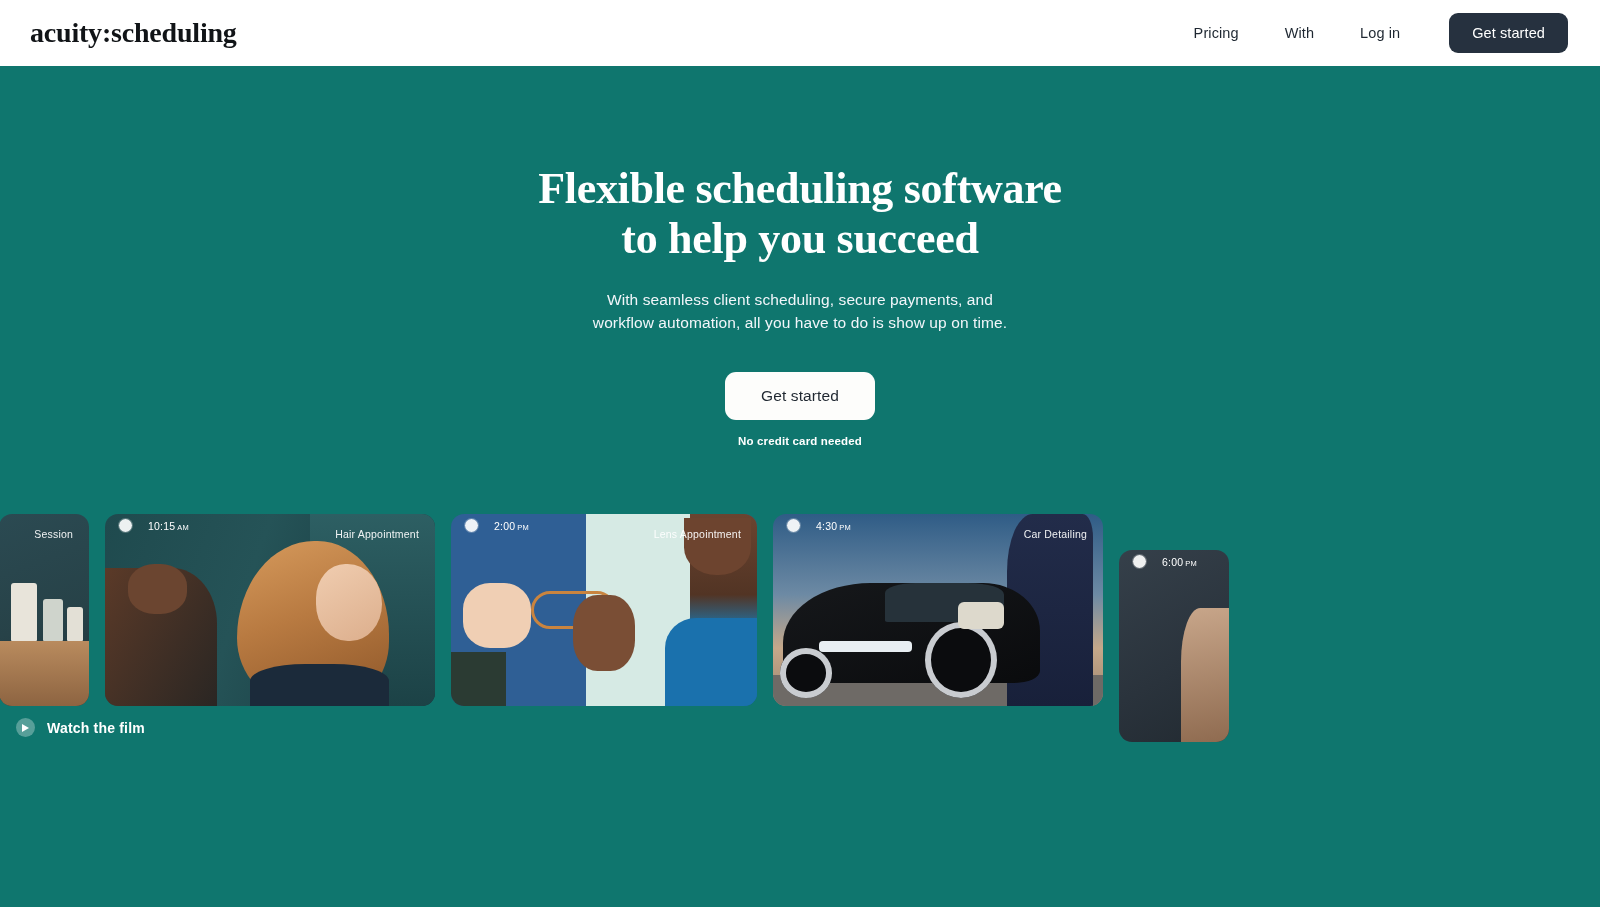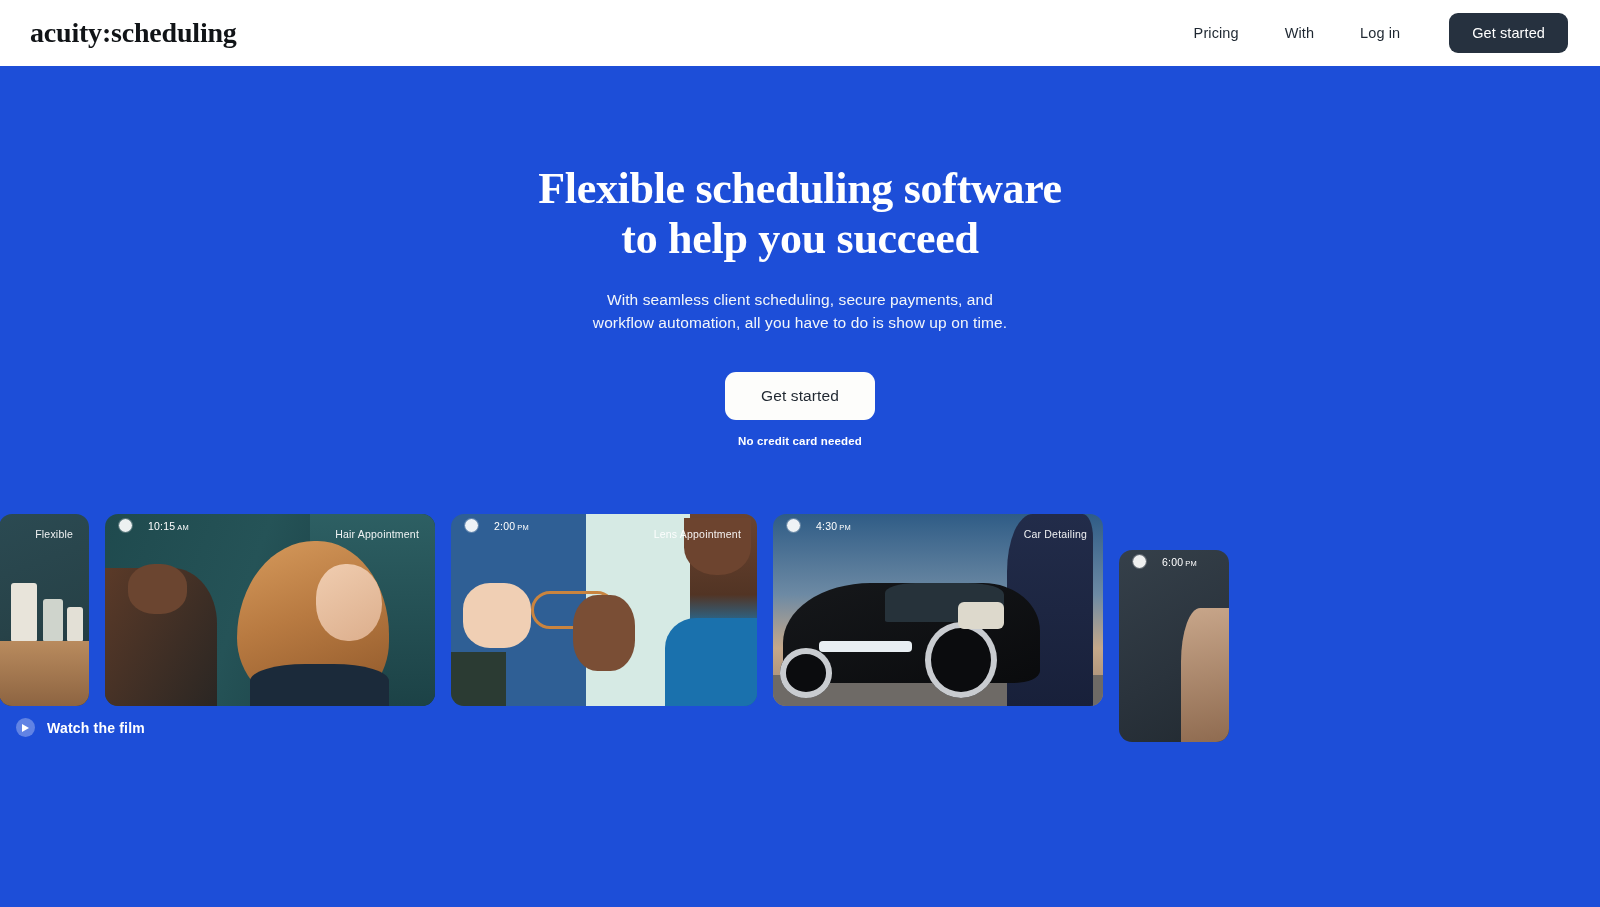--- a/index.html
+++ b/index.html
@@ -31,21 +31,21 @@
     background:#26313f; color:#fff;
     font-size:14.5px; letter-spacing:.1px;
     border:none; border-radius:9px;
     padding:12px 23px; cursor:pointer; white-space:nowrap;
   }
 
   
   .hero{
     position:relative;
     height:841px;
-    background:#1d4ed8;
+    background:#0f766e;
     overflow:hidden;
   }
   .hero-inner{ padding-top:98px; text-align:center; }
   .hero-title{
     font-family:"Liberation Serif", serif;
     font-size:44px; line-height:1.14; font-weight:700;
     color:#ffffff; letter-spacing:-.3px;
     max-width:560px; margin:0 auto;
   }
   .hero-sub{
@@ -303,21 +303,21 @@
     <div class="hero-note">No credit card needed</div>
   </div>
 
   <div class="strip" id="strip">
       <div class="card" style="width: 90px; margin-left: -1px;">
         <div class="art art-blowout">
           <i class="b1"></i>
           <i class="b2"></i>
           <i class="b3"></i>
         </div>
-        <div class="card-label">Flexible</div>
+        <div class="card-label">Session</div>
       </div>
       <div class="card" style="width: 330px;">
         <div class="art art-hair">
           <i class="wall"></i>
           <i class="hair"></i>
           <i class="face"></i>
           <i class="body"></i>
           <i class="arm"></i>
           <i class="hand"></i>
         </div>

